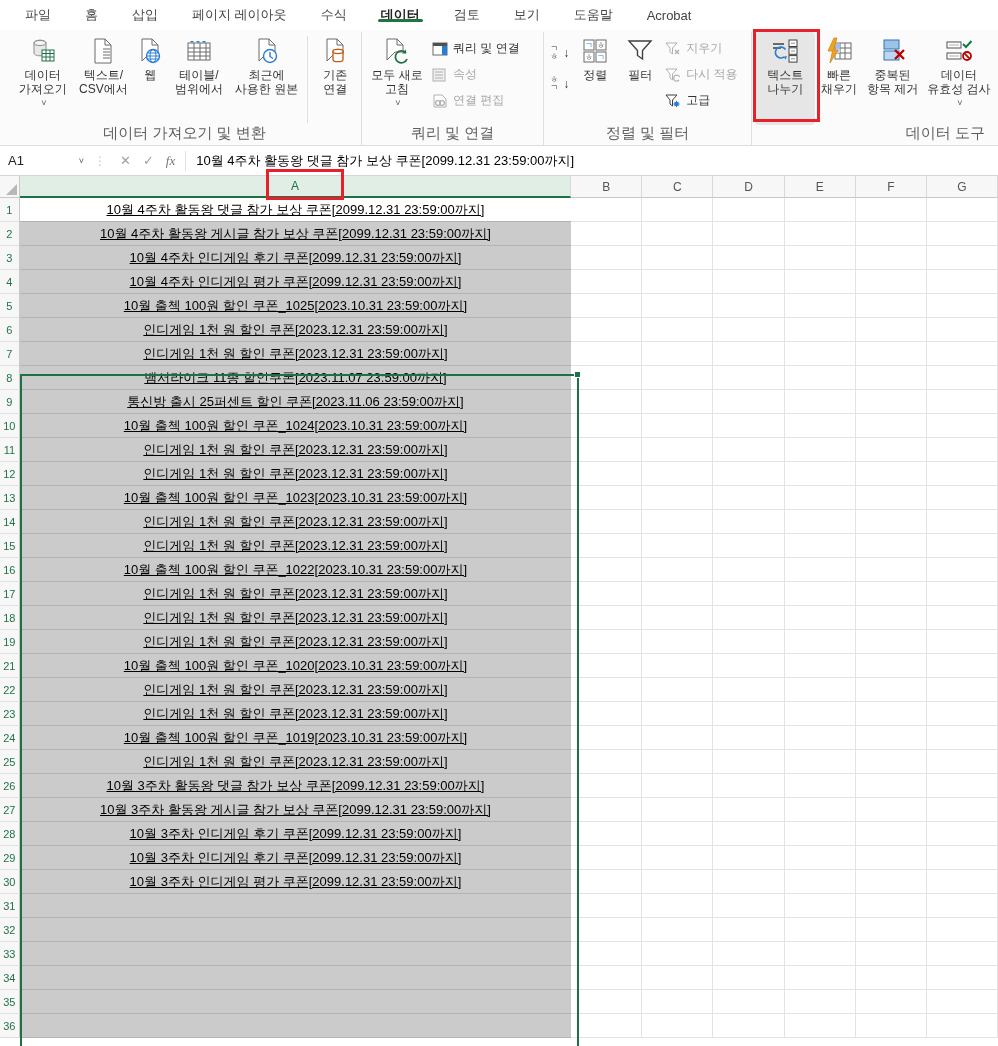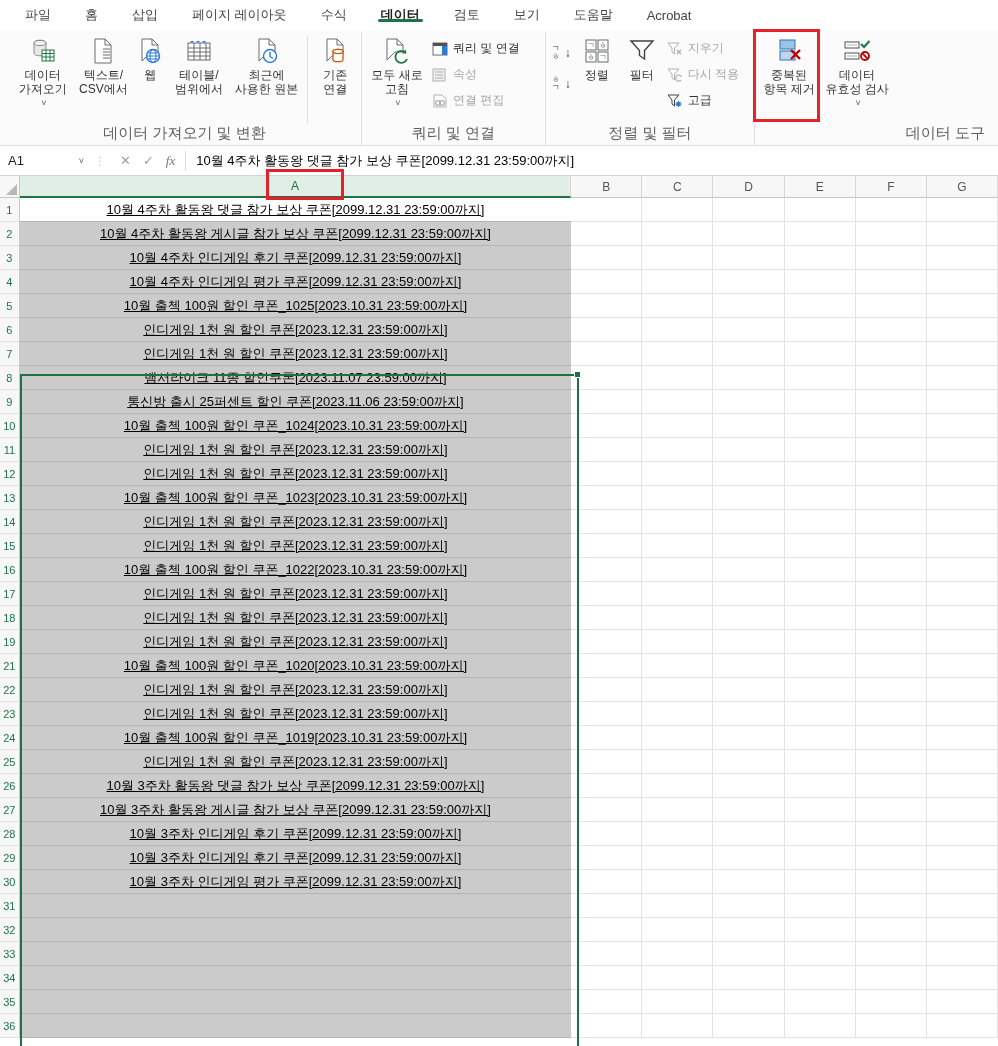--- a/index.html
+++ b/index.html
@@ -326,20 +326,48 @@
             </span>
             <span>고급</span>
           </div>
         </div>
       </div>
       <div class="rgroup-label">정렬 및 필터</div>
     </div>
 
     <div class="rgroup" style="width:246px">
       <div class="rgroup-content">
+        <div class="bigbtn hl" style="width:62px">
+          <span>
+            <svg width="28" height="28" viewBox="0 0 28 28">
+              <path d="M2 7h11M2 11h8" stroke="#404040" stroke-width="1.5"></path>
+              <path d="M13 20a5.5 5.5 0 1 1 1.5-7.5" fill="none" stroke="#2b7cd3" stroke-width="1.6"></path>
+              <path d="M14.8 22.5l-2.6-2.7 3.7-.9z" fill="#2b7cd3"></path>
+              <rect x="18" y="3" width="8" height="6.5" fill="#fff" stroke="#404040"></rect>
+              <rect x="18" y="10.8" width="8" height="6.5" fill="#fff" stroke="#404040"></rect>
+              <rect x="18" y="18.6" width="8" height="6.5" fill="#fff" stroke="#404040"></rect>
+              <path d="M20 6.2h4M20 14h4M20 21.8h4" stroke="#909090"></path>
+            </svg>
+          </span>
+          <span class="lbl">텍스트
+나누기</span>
+        </div>
+        <div class="bigbtn" style="width:48px">
+          <span>
+            <svg width="28" height="28" viewBox="0 0 28 28">
+              <rect x="10" y="6" width="16" height="16" fill="#fff" stroke="#6a6a6a"></rect>
+              <path d="M10 11h16M10 16h16M15 6v16M20 6v16" stroke="#6a6a6a"></path>
+              <rect x="10.5" y="6.5" width="4.5" height="4.5" fill="#9dc3e6"></rect>
+              <rect x="10.5" y="11.5" width="4.5" height="4.5" fill="#bdd7ee"></rect>
+              <path d="M9 1L3 14h4.5L5 26l8-13H8.5L12 1z" fill="#f6a21d" stroke="#c8861b" stroke-width=".8"></path>
+            </svg>
+          </span>
+          <span class="lbl">빠른
+채우기</span>
+        </div>
         <div class="bigbtn" style="width:62px">
           <span>
             <svg width="28" height="28" viewBox="0 0 28 28">
               <rect x="5" y="3" width="15" height="9" fill="#9dc3e6" stroke="#2e75b6"></rect>
               <rect x="5" y="14" width="15" height="9" fill="#bdd7ee" stroke="#2e75b6"></rect>
               <path d="M16 13l9 9M25 13l-9 9" stroke="#c00000" stroke-width="2.4"></path>
             </svg>
           </span>
           <span class="lbl">중복된
 항목 제거</span>

